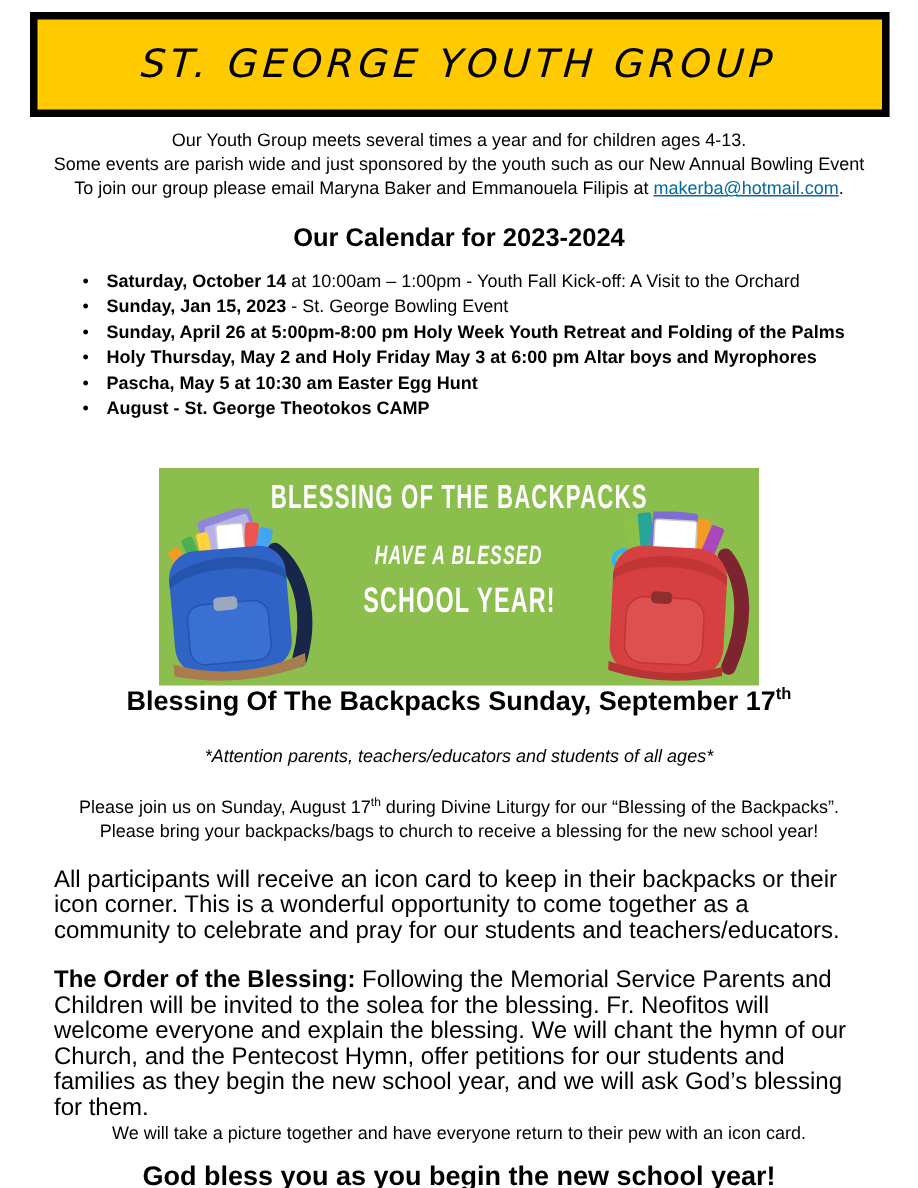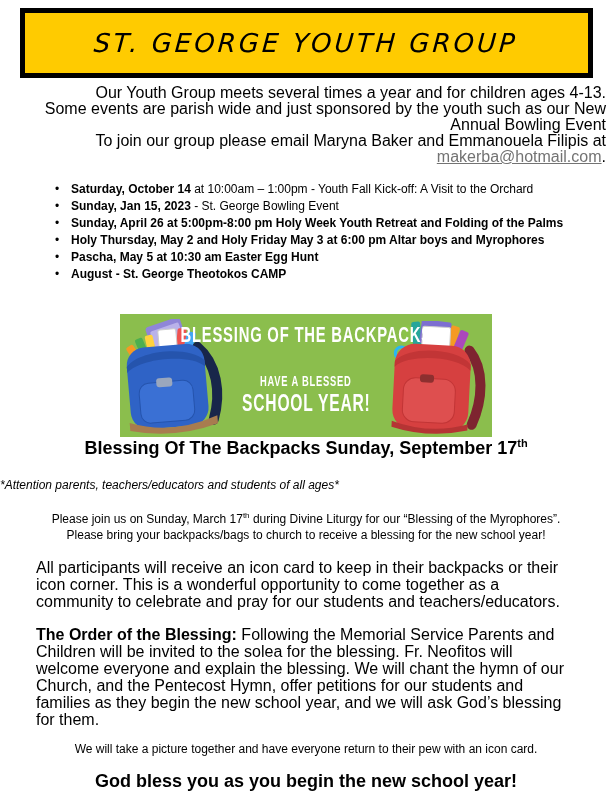--- a/index.html
+++ b/index.html
@@ -25,24 +25,24 @@
     font-family:"DejaVu Sans", sans-serif;
     font-style:italic;
     font-size:26px;
     letter-spacing:3px;
     transform:skewX(-4deg);
     white-space:nowrap;
   }
   
   .intro{
     width:600px;margin:7px auto 16px auto;
-    text-align:right;
-    font-size:16px;line-height:16px;
-  }
-  .email-link{color:#737373;text-decoration:underline;cursor:pointer;}
+    text-align:center;
+    font-size:12px;line-height:16px;
+  }
+  .email-link{color:#0369a1;text-decoration:underline;cursor:pointer;}
   
   .cal-heading{
     margin-top:13px;
     text-align:center;
     font-size:17px;font-weight:bold;
   }
   ul.events{
     list-style:none;
     margin:10px 0 0 55px;padding:0;
     width:512px;
@@ -52,60 +52,61 @@
   ul.events li::before{
     content:"\2022";
     position:absolute;left:0;top:0;
     font-size:12px;
   }
   ul.events li.justified{text-align:justify;}
   .ev-bold{font-weight:bold;}
   
   .bp-image{
     position:relative;
-    width:372px;height:123px;
+    width:372px;height:145px;
     margin:31px auto 0 auto;
     background:#8BBE4D;
     overflow:hidden;
+    padding-left:28px;
   }
   .bp-line{
     position:absolute;left:0;right:0;
     text-align:center;color:#fff;
     font-weight:bold;white-space:nowrap;
   }
   .bp-line .cond{display:inline-block;transform:scale(0.78,1.18);letter-spacing:1px;}
   .bp-line1{top:10px;font-size:19px;}
-  .bp-line2{top:60px;font-size:12px;}
+  .bp-line2{top:50px;font-size:15px;font-style:italic;}
   .bp-line3{top:78px;font-size:20px;}
   .bp-svg{position:absolute;bottom:0;}
   .bp-svg.left{left:2px;}
   .bp-svg.right{right:4px;}
   
   .sec-heading{
     text-align:center;
     font-size:18px;font-weight:bold;
   }
   .sec-heading sup{font-size:11px;}
   .attention{
-    margin-top:19px;text-align:left;
+    margin-top:19px;text-align:center;
     font-style:italic;font-size:12px;
   }
   .invite{
     width:586px;margin:16px auto 0 auto;
     text-align:center;font-size:12px;line-height:16px;
   }
   .invite sup{font-size:8px;}
   .para{
     width:540px;margin:16px auto 0 auto;
     font-size:16px;line-height:17px;
     text-align:left;
   }
   .para .lead-bold{font-weight:bold;}
   .picture-line{
-    width:560px;margin:13px auto;
+    width:560px;margin:0 auto;
     text-align:center;
     font-size:12px;line-height:17px;
   }
   .closing{
     margin-top:10px;text-align:center;
     font-size:18px;font-weight:bold;
   }
 </style>
 </head>
 <body>
@@ -115,20 +116,21 @@
   <div class="banner">
     <div class="banner-title">ST. GEORGE YOUTH GROUP</div>
   </div>
 
   <div class="intro">
     <div>Our Youth Group meets several times a year and for children ages 4-13.</div>
     <div>Some events are parish wide and just sponsored by the youth such as our New Annual Bowling Event</div>
     <div><span>To join our group please email Maryna Baker and Emmanouela Filipis at </span><a class="email-link">makerba@hotmail.com</a><span>.</span></div>
   </div>
 
+  <div class="cal-heading">Our Calendar for 2023-2024</div>
   <ul class="events">
     <li><span class="ev-bold">Saturday, October 14</span><span> at 10:00am – 1:00pm - Youth Fall Kick-off: A Visit to the Orchard</span></li>
     <li><span class="ev-bold">Sunday, Jan 15, 2023</span><span> - St. George Bowling Event</span></li>
     <li class="justified"><span class="ev-bold">Sunday, April 26 at 5:00pm-8:00 pm Holy Week Youth Retreat and Folding of the Palms</span><span></span></li>
     <li><span class="ev-bold">Holy Thursday, May 2 and Holy Friday May 3 at 6:00 pm Altar boys and Myrophores</span><span></span></li>
     <li><span class="ev-bold">Pascha, May 5 at 10:30 am Easter Egg Hunt</span><span></span></li>
     <li><span class="ev-bold">August - St. George Theotokos CAMP</span><span></span></li>
   </ul>
 
   <div class="bp-image">
@@ -182,21 +184,21 @@
     <div class="bp-line bp-line1"><span class="cond">BLESSING OF THE BACKPACKS</span></div>
     <div class="bp-line bp-line2"><span class="cond">HAVE A BLESSED</span></div>
     <div class="bp-line bp-line3"><span class="cond">SCHOOL YEAR!</span></div>
   </div>
 
   <div class="sec-heading"><span>Blessing Of The Backpacks Sunday, September 17</span><sup>th</sup></div>
 
   <div class="attention">*Attention parents, teachers/educators and students of all ages*</div>
 
   <div class="invite">
-    <div><span>Please join us on Sunday, March 17</span><sup>th</sup><span> during Divine Liturgy for our “Blessing of the Myrophores”.</span></div>
+    <div><span>Please join us on Sunday, August 17</span><sup>th</sup><span> during Divine Liturgy for our “Blessing of the Backpacks”.</span></div>
     <div>Please bring your backpacks/bags to church to receive a blessing for the new school year!</div>
   </div>
 
   <div class="para">All participants will receive an icon card to keep in their backpacks or their icon corner. This is a wonderful opportunity to come together as a community to celebrate and pray for our students and teachers/educators.</div>
 
   <div class="para"><span class="lead-bold">The Order of the Blessing:</span><span> Following the Memorial Service Parents and Children will be invited to the solea for the blessing.  Fr. Neofitos will welcome everyone and explain the blessing. We will chant the hymn of our Church, and the Pentecost Hymn, offer petitions for our students and families as they begin the new school year, and we will ask God’s blessing for them.</span></div>
   <div class="picture-line">We will take a picture together and have everyone return to their pew with an icon card.</div>
 
   <div class="closing">God bless you as you begin the new school year!</div>
 

